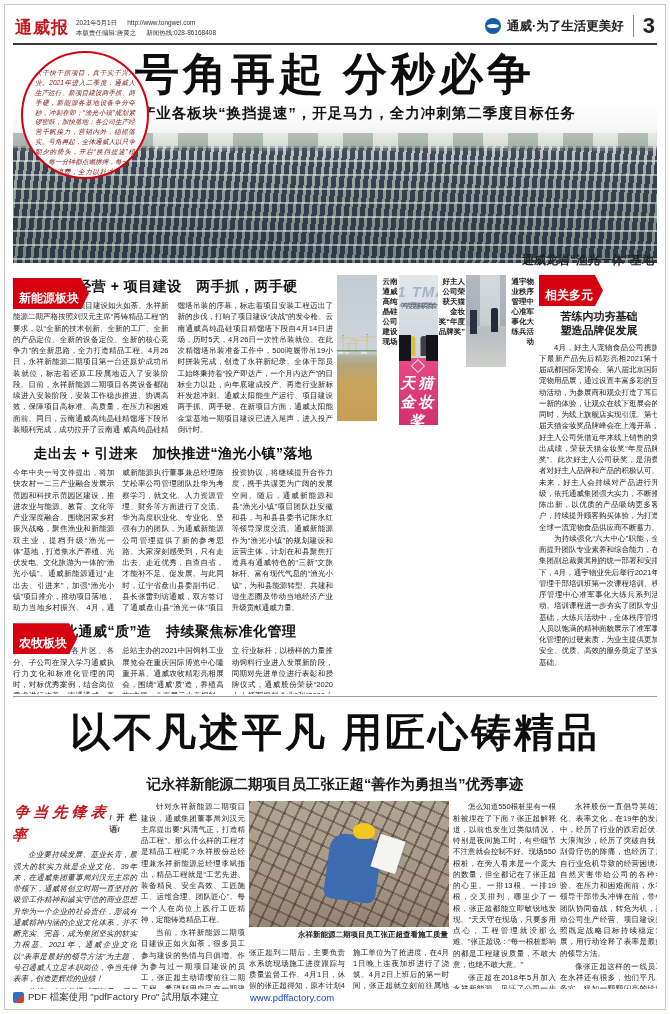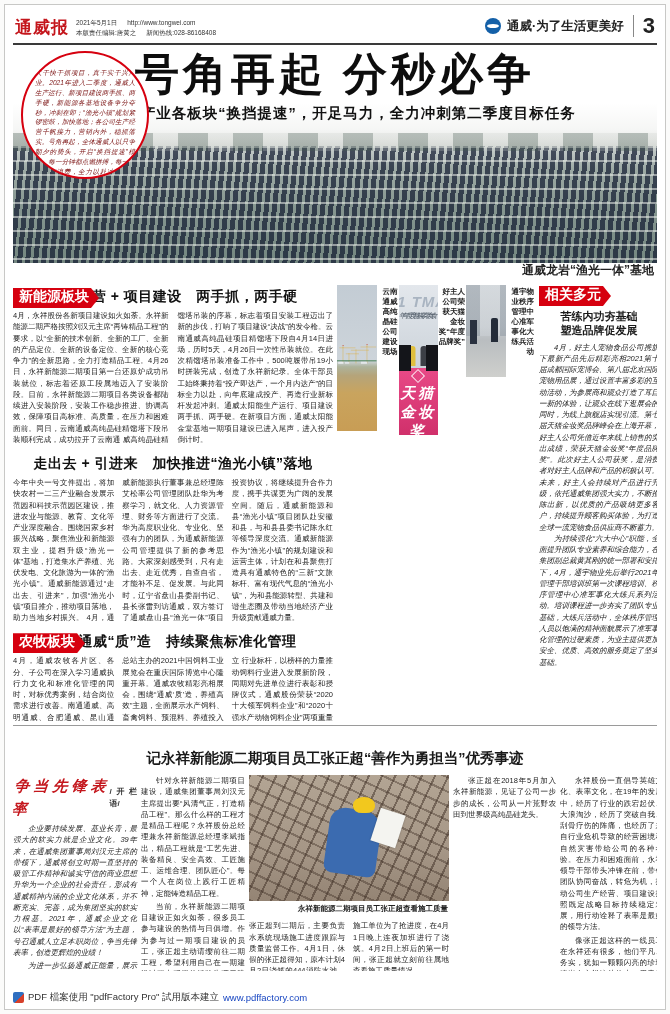--- a/index.html
+++ b/index.html
@@ -38,29 +38,29 @@
     background:#fff; border:2.5px solid #d6000f; padding:15px 12px; font-size:6.6px; line-height:1.5;
     color:#7a1010; text-align:justify; font-style:italic; overflow:hidden; }
   .lead-caption { position:absolute; right:3px; bottom:2px; z-index:2; font-size:12px; font-weight:600; color:#222; }
 
   
   .band { display:flex; gap:4px; height:438px; margin-top:4px; overflow:hidden; }
   .col-left { width:320px; flex:0 0 auto; display:flex; flex-direction:column; }
   .col-mid { width:198px; flex:0 0 auto; display:flex; flex-direction:row; }
   .col-right { width:120px; flex:0 0 auto; }
 
-  .badge { display:inline-block; background:#d6000f; color:#fff; font-size:14px; font-weight:700;
-    padding:0 10px 2px 6px; clip-path:polygon(0 0,calc(100% - 8px) 0,100% 50%,calc(100% - 8px) 100%,0 100%); }
+  .badge { display:inline-block; background:#d6000f; color:#fff; font-size:12px; font-weight:700;
+    padding:12px 10px 2px 6px; clip-path:polygon(0 0,calc(100% - 8px) 0,100% 50%,calc(100% - 8px) 100%,0 100%); }
   .art-head { position:relative; padding:3px 0 4px 0; }
   .art-head .badge { position:absolute; left:0; top:3px; }
   .art-title { text-align:center; font-size:14px; font-weight:900; color:#111; letter-spacing:.5px; }
   .body2 { column-count:2; column-gap:9px; }
   .body3 { column-count:3; column-gap:8px; }
   .body-text { font-size:7.5px; line-height:1.5; text-align:justify; color:#222; }
-  .body-text p { text-indent:2em;font-style:italic; }
+  .body-text p { text-indent:2em; }
   .art { margin-bottom:7px; }
 
   .photo { position:relative; width:100%; overflow:hidden; }
   .pcap { font-size:7.5px; font-weight:600; color:#222; text-align:right; padding:2px 1px 4px 0; }
 
   .photo-construction { height:146px; background:linear-gradient(180deg,#c3ccd4 0%,#cdd4da 52%,#adb39c 56%,#b5a47a 62%,#c9a45e 74%,#c89d55 100%); }
   .photo-construction svg { position:absolute; inset:0; width:100%; height:100%; }
 
   .photo-tmall { height:150px; background:#d8dde2;font-style:italic; }
   .tm-top { position:relative; height:55%; background:linear-gradient(180deg,#e3e7ec 0%,#ccd3da 100%); }
@@ -107,21 +107,21 @@
       repeating-linear-gradient(25deg, rgba(62,46,36,.4) 0 2px, rgba(0,0,0,0) 2px 13px),
       linear-gradient(180deg,#b3a594 0%,#a59686 60%,#948474 100%); }
   .wk-suit { position:absolute; left:78px; top:34px; width:52px; height:66px; background:#3b6bb0; border-radius:16px 20px 8px 8px; transform:rotate(8deg); }
   .wk-helmet { position:absolute; left:104px; top:22px; width:22px; height:16px; background:#f2c81e; border-radius:50% 50% 40% 40%; }
   .wk-paper { position:absolute; left:126px; top:36px; width:26px; height:34px; background:#f4f4f0; transform:rotate(18deg); box-shadow:0 0 2px rgba(0,0,0,.3); }
   .under-photo { column-count:2; column-gap:8px; margin-top:2px; }
 
   
   .footer { margin-top:auto; display:flex; align-items:center; gap:4px; padding:2px 0 1px 0; font-size:9.5px; color:#333; }
   .pdf-icon { width:11px; height:11px; border-radius:2px; background:linear-gradient(135deg,#2f6fc0 0 55%,#d6402a 55% 100%); flex:0 0 auto; }
-  .footer a { color:#1947c2; text-decoration:none; }
+  .footer a { color:#1947c2; text-decoration:none;margin-left:27px; }
 </style>
 </head>
 <body>
 
 <div class="sheet">
 
   <div class="masthead">
     <div class="mh-left">
       <span class="paper-name">通威报</span>
       <div class="mh-info">
@@ -252,20 +252,21 @@
       <div class="body-text">
         <p>4月，好主人宠物食品公司携旗下最新产品先后精彩亮相2021第十届成都国际宠博会、第八届北京国际宠物用品展，通过设置丰富多彩的互动活动，为参展商和观众打造了耳目一新的体验，让观众在线下逛展会的同时，为线上旗舰店实现引流。第七届天猫金妆奖品牌峰会在上海开幕，好主人公司凭借近年来线上销售的突出成绩，荣获天猫金妆奖“年度品牌奖”。此次好主人公司获奖，是消费者对好主人品牌和产品的积极认可。未来，好主人会持续对产品进行升级，依托通威集团强大实力，不断推陈出新，以优质的产品吸纳更多客户，持续提升顾客购买体验，为打造全球一流宠物食品供应商不断蓄力。</p>
         <p>为持续强化“六大中心”职能，全面提升团队专业素养和综合能力，在集团副总裁黄其刚的统一部署和安排下，4月，通宇物业先后举行2021年管理干部培训班第一次课程培训、秩序管理中心准军事化大练兵系列活动。培训课程进一步夯实了团队专业基础，大练兵活动中，全体秩序管理人员以饱满的精神面貌展示了准军事化管理的过硬素质，为业主提供更加安全、优质、高效的服务奠定了坚实基础。</p>
       </div>
     </div>
   </div>
 
   <div class="rule"></div>
 
   <div class="feature-head">
+    <div class="feature-headline">以不凡述平凡  用匠心铸精品</div>
     <div class="feature-sub">记永祥新能源二期项目员工张正超“善作为勇担当”优秀事迹</div>
   </div>
 
   <div class="feature-body">
     <div class="fcol fc-a">
       <div class="col-logo-row">
         <span class="col-logo">争当先锋表率</span>
         <span class="col-tag">/开栏语/</span>
       </div>
       <div class="intro">
@@ -286,20 +287,21 @@
         <span class="wk-helmet"></span>
         <span class="wk-paper"></span>
       </div>
       <div class="pcap">永祥新能源二期项目员工张正超查看施工质量</div>
       <div class="under-photo">
         <span>张正超到二期后，主要负责水系统现场施工进度跟踪与质量监督工作。4月1日，休假的张正超得知，原本计划4月2日浇筑的444消防水池，施工单位为了抢进度，在4月1日晚上连夜加班进行了浇筑。4月2日上班后的第一时间，张正超就立刻前往属地查看施工质量情况。</span>
       </div>
     </div>
 
     <div class="fcol fc-d">
+      <p>怎么知道550根桩里有一根桩被埋在了下面？张正超解释道，以前也发生过类似情况，特别是夜间施工时，有些细节不注意就会控制不好。现场550根桩，在旁人看来是一个庞大的数量，但全都记在了张正超的心里。一排13根、一排19根，交叉排列，哪里少了一根，张正超都能立即敏锐地发现。“天天守在现场，只要多用点心，工程管理就没那么难。”张正超说：“每一根桩影响的都是工程建设质量，不敢大意，也绝不敢大意。”</p>
       <p>张正超在2018年5月加入永祥新能源，见证了公司一步步的成长，公司从一片荒野农田到世界级高纯晶硅龙头。</p>
     </div>
 
     <div class="fcol fc-e">
       <p>永祥股份一直倡导英雄文化、表率文化，在19年的发展中，经历了行业的跌宕起伏、大浪淘沙，经历了突破自我、刮骨疗伤的阵痛，也经历了来自行业危机导致的经营困境和自然灾害带给公司的各种考验。在压力和困难面前，永祥领导干部带头冲锋在前，带领团队协同奋战，转危为机，推动公司生产经营、项目建设按照既定战略目标持续稳定发展，用行动诠释了表率是最好的领导方法。</p>
       <p>像张正超这样的一线员工在永祥还有很多，他们平凡、务实，犹如一颗颗闪亮的珍珠镶嵌在永祥这片热土，用青春之歌谱写新的征程。</p>
     </div>
   </div>
 
   <div class="footer">

